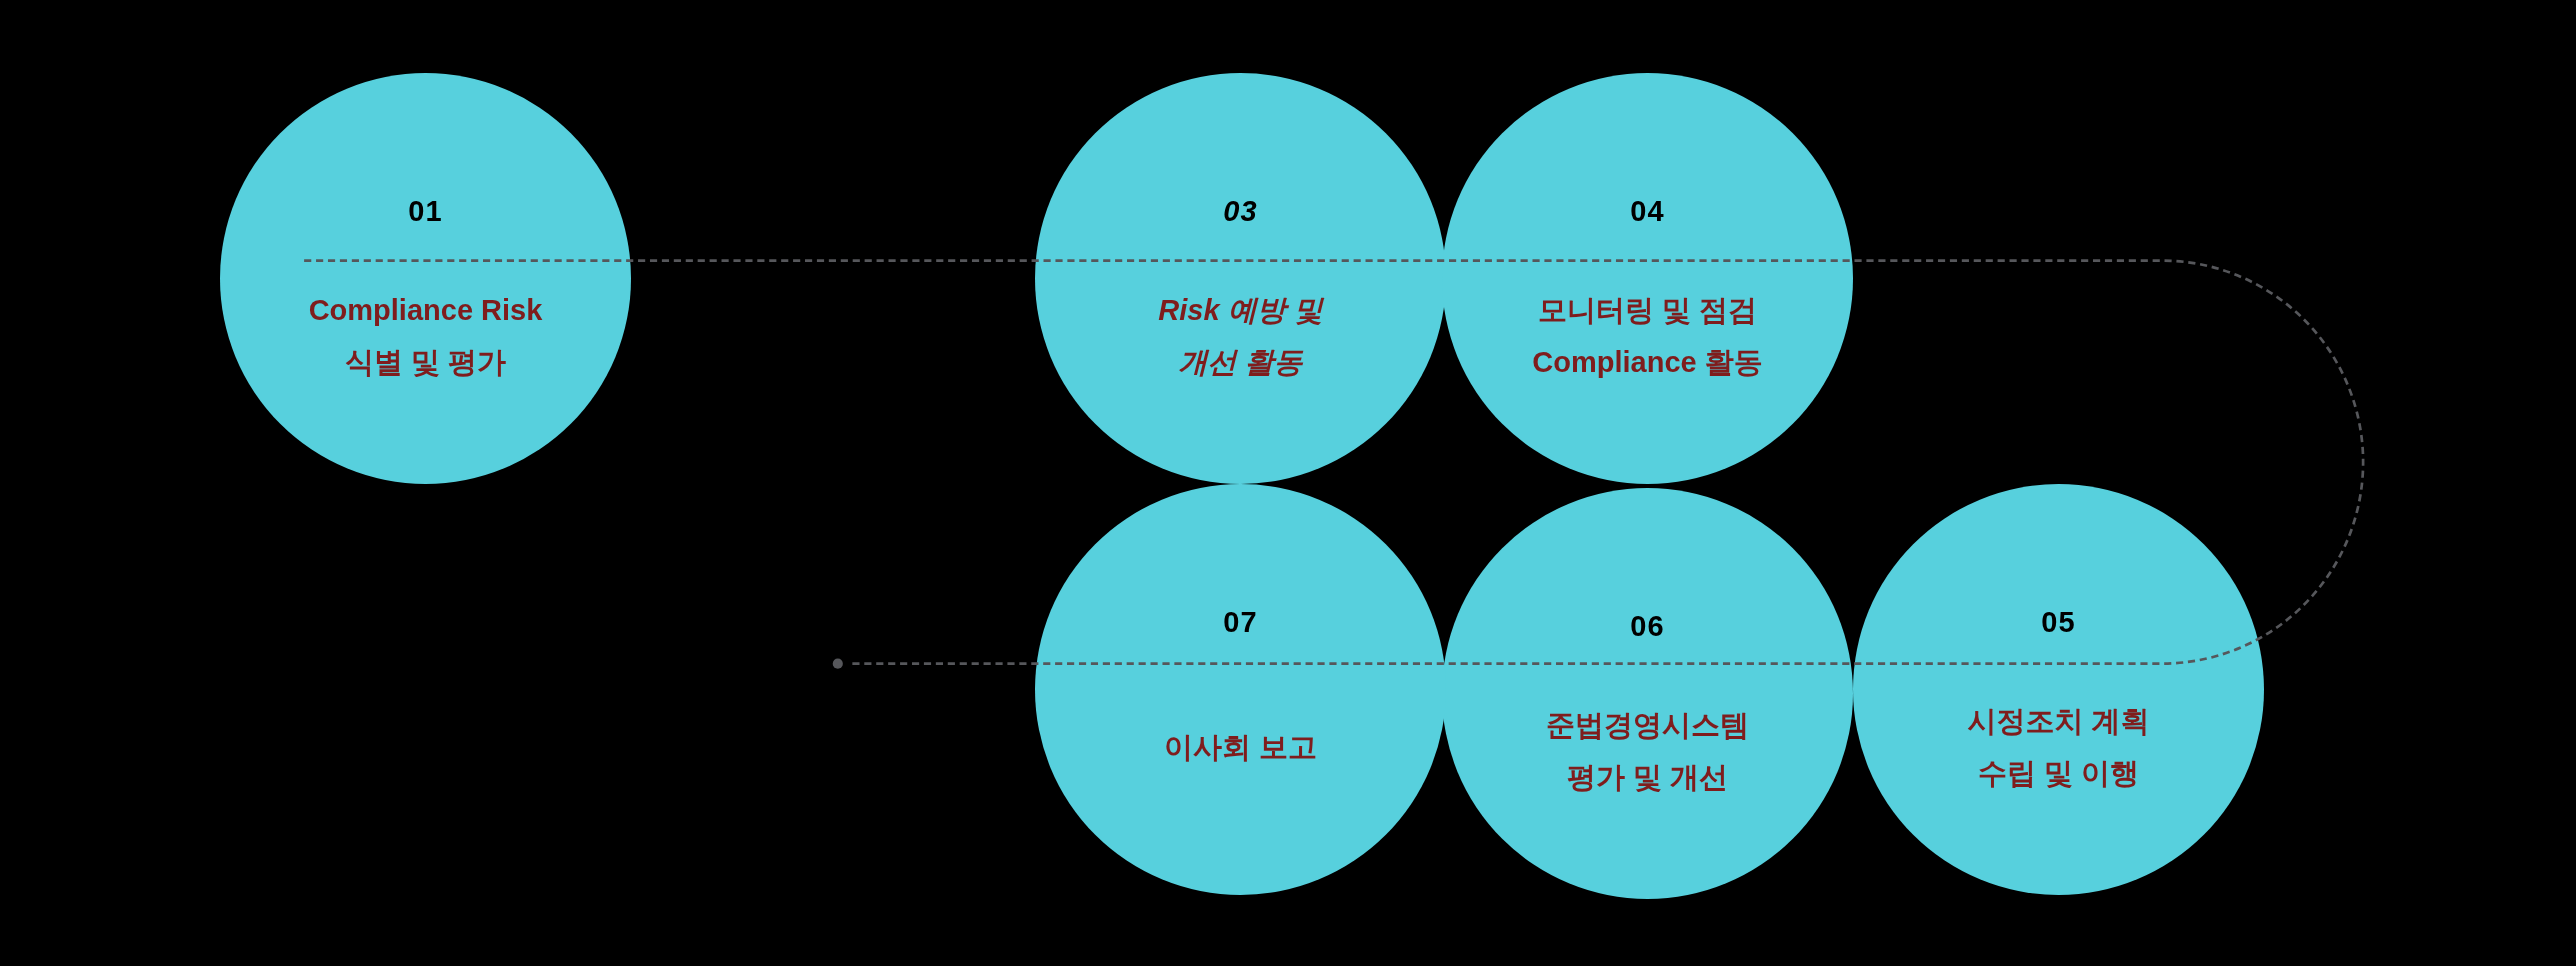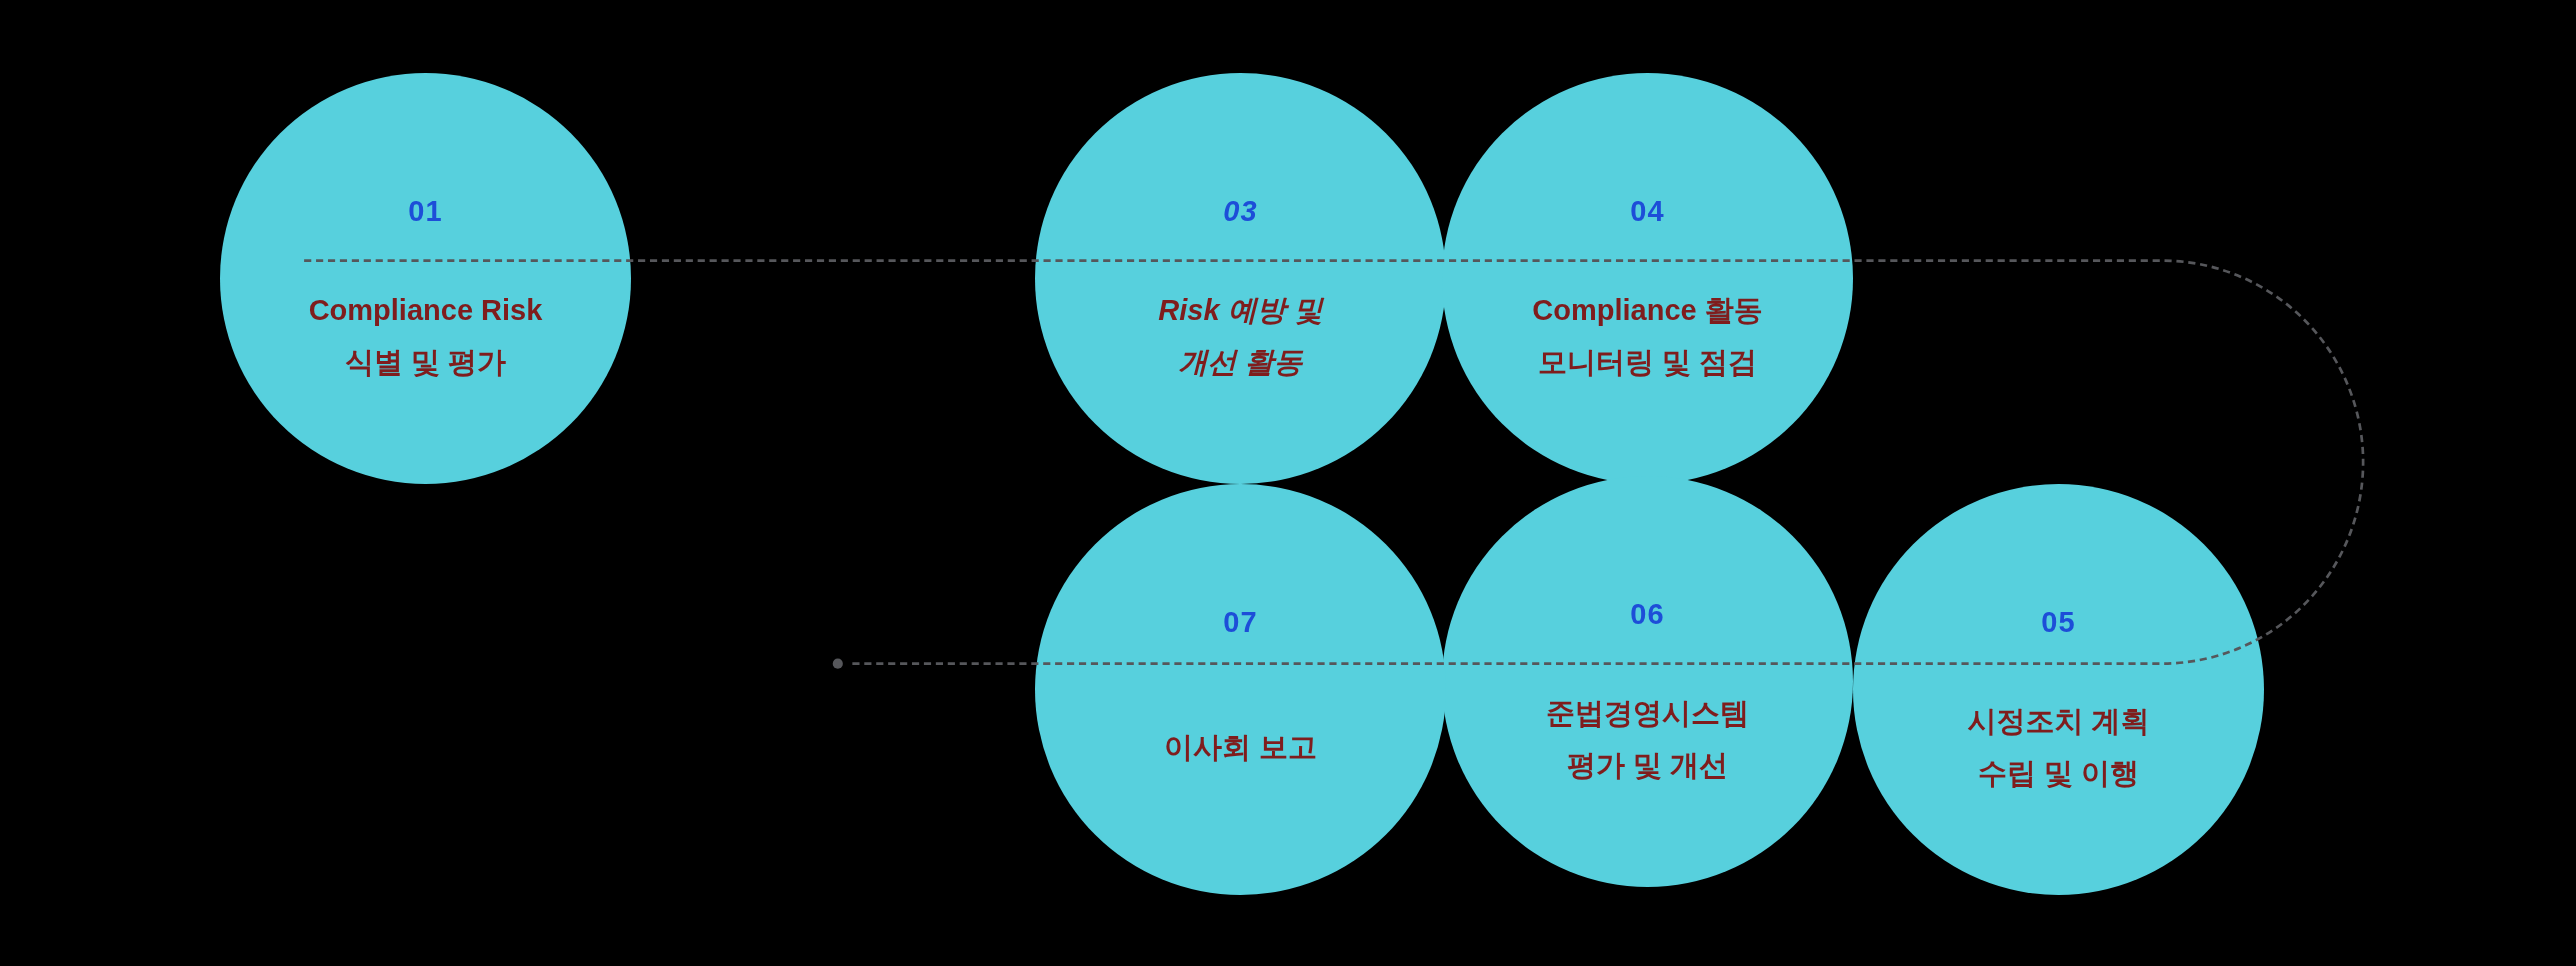--- a/index.html
+++ b/index.html
@@ -25,21 +25,21 @@
     background: #57D0DD;
     z-index: 1;
   }
   .circle .num {
     position: absolute;
     top: 138px;
     left: 0;
     right: 0;
     transform: translateY(-50%);
     text-align: center;
-    color: #1d4ed8;
+    color: #000000;
     font-size: 29px;
     font-weight: 700;
     letter-spacing: 1.2px;
   }
   .circle .label {
     position: absolute;
     top: 210px;
     left: 0;
     right: 0;
     height: 105px;
@@ -67,21 +67,21 @@
     fill: none;
     stroke-width: 4.5px;
     stroke-dasharray: 12 8;
   }
   
   .pos-s1 { left: 220px;  top: 73px; }
   .pos-s2 { left: 627px; top: 73px; }
   .pos-s3 { left: 1035px; top: 73px; font-style: italic; }
   .pos-s4 { left: 1442px; top: 73px; }
   .pos-s5 { left: 1853px; top: 484px; }
-  .pos-s6 { left: 1442px; top: 476px; }
+  .pos-s6 { left: 1442px; top: 488px; }
   .pos-s7 { left: 1035px; top: 484px; }
 </style>
 </head>
 <body>
 
 <div class="stage">
 
   <svg class="connector-svg" viewBox="0 0 4320 1620">
     <path class="connector-path" d="M510 437 H3625 A338 338 0 0 1 3625 1113 H1429" stroke="#56575B"></path>
     <circle cx="1405" cy="1113" r="8.5" fill="#56575B"></circle>
@@ -100,22 +100,22 @@
     <div class="num">03</div>
     <div class="label">
       <span>Risk 예방 및</span>
       <span>개선 활동</span>
     </div>
   </div>
 
   <div class="circle pos-s4">
     <div class="num">04</div>
     <div class="label">
+      <span>모니터링 및 점검</span>
       <span>Compliance 활동</span>
-      <span>모니터링 및 점검</span>
     </div>
   </div>
 
   <div class="circle pos-s5">
     <div class="num">05</div>
     <div class="label">
       <span>시정조치 계획</span>
       <span>수립 및 이행</span>
     </div>
   </div>

